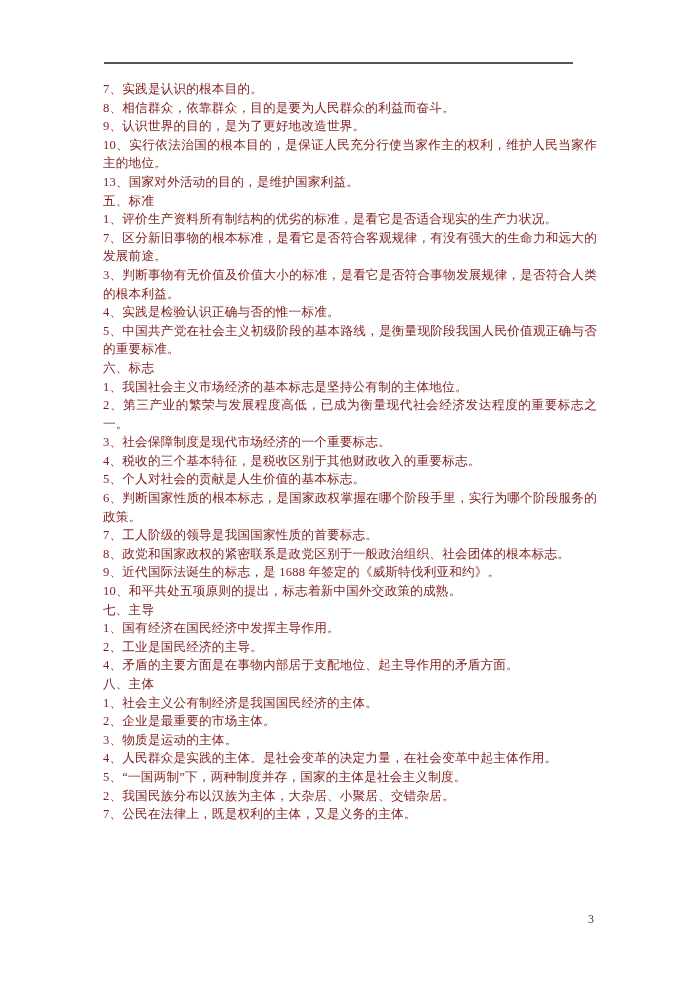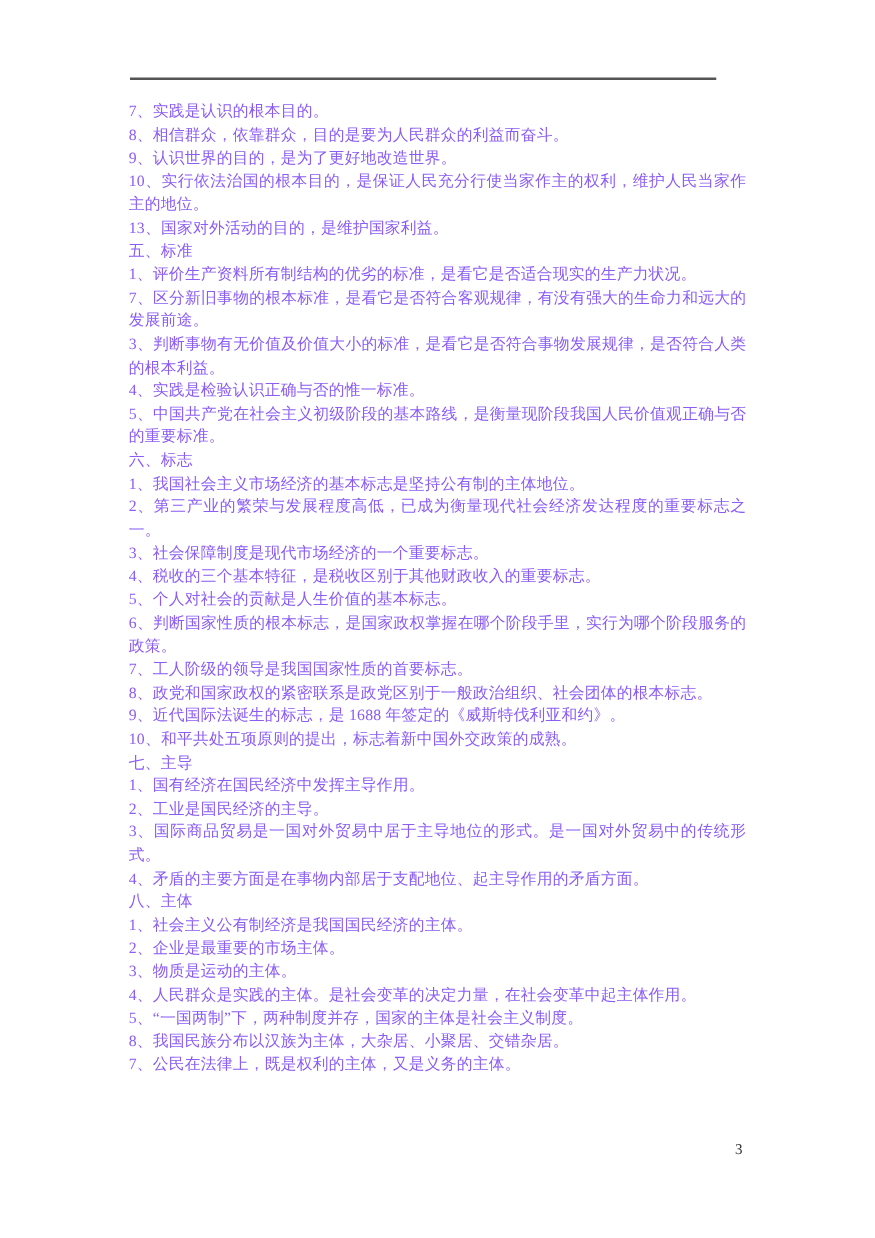--- a/index.html
+++ b/index.html
@@ -21,21 +21,21 @@
     top: 62px;
     width: 469px;
     height: 2px;
     background: #555555;
   }
   .content {
     position: absolute;
     left: 103px;
     top: 80px;
     width: 494px;
-    color: #8b5cf6;
+    color: #7f1d1d;
     font-size: 12.6px;
     line-height: 18.6px;
     text-align: justify;
     text-justify: inter-ideograph;
     letter-spacing: 0.2px;
   }
   .content p.line {
     margin: 0;
     padding: 0;
   }
@@ -79,28 +79,27 @@
         <p class="line">6、判断国家性质的根本标志，是国家政权掌握在哪个阶段手里，实行为哪个阶段服务的政策。</p>
         <p class="line">7、工人阶级的领导是我国国家性质的首要标志。</p>
         <p class="line">8、政党和国家政权的紧密联系是政党区别于一般政治组织、社会团体的根本标志。</p>
         <p class="line">9、近代国际法诞生的标志，是 1688 年签定的《威斯特伐利亚和约》。</p>
         <p class="line">10、和平共处五项原则的提出，标志着新中国外交政策的成熟。</p>
       </div>
       <div>
         <p class="line heading">七、主导</p>
         <p class="line">1、国有经济在国民经济中发挥主导作用。</p>
         <p class="line">2、工业是国民经济的主导。</p>
-        <p class="line">3、国际商品贸易是一国对外贸易中居于主导地位的形式。是一国对外贸易中的传统形式。</p>
         <p class="line">4、矛盾的主要方面是在事物内部居于支配地位、起主导作用的矛盾方面。</p>
       </div>
       <div>
         <p class="line heading">八、主体</p>
         <p class="line">1、社会主义公有制经济是我国国民经济的主体。</p>
         <p class="line">2、企业是最重要的市场主体。</p>
         <p class="line">3、物质是运动的主体。</p>
         <p class="line">4、人民群众是实践的主体。是社会变革的决定力量，在社会变革中起主体作用。</p>
         <p class="line">5、“一国两制”下，两种制度并存，国家的主体是社会主义制度。</p>
-        <p class="line">8、我国民族分布以汉族为主体，大杂居、小聚居、交错杂居。</p>
+        <p class="line">2、我国民族分布以汉族为主体，大杂居、小聚居、交错杂居。</p>
         <p class="line">7、公民在法律上，既是权利的主体，又是义务的主体。</p>
       </div>
     </div>
   <div class="page-number">3</div>
 </div>
 
 </body></html>

